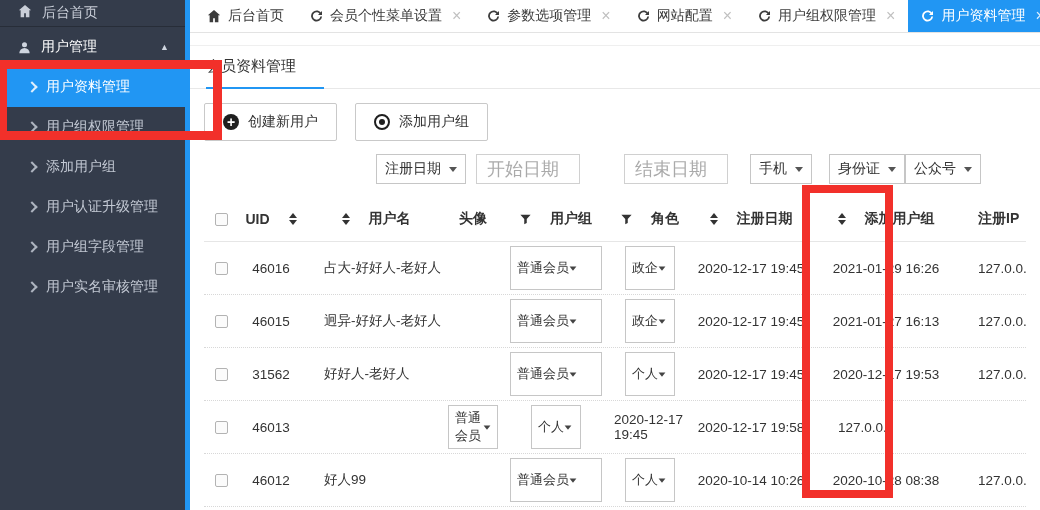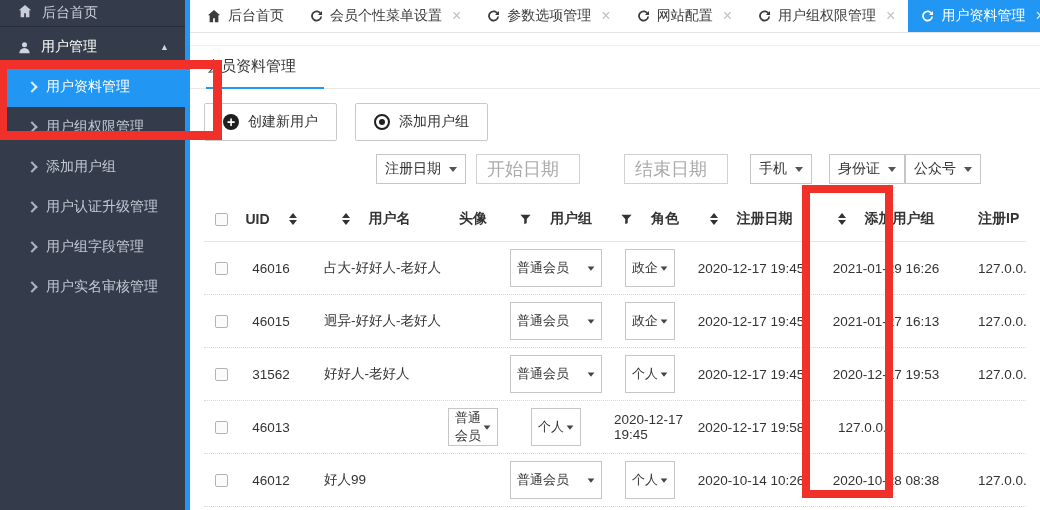--- a/index.html
+++ b/index.html
@@ -60,22 +60,22 @@
   .cc{display:flex;align-items:center;justify-content:center;gap:19px;overflow:hidden}
   .cl{display:flex;align-items:flex-end;overflow:hidden}
   .cell-username{padding-left:20px}
   .cell-ip{padding-left:22px;white-space:nowrap}
   input[type=checkbox]{appearance:none;-webkit-appearance:none;width:13px;height:13px;margin:0;
     border:1px solid #b3b3b3;background:#fbfbfb;border-radius:2px;cursor:pointer}
   .sort{display:inline-flex;flex-direction:column;gap:2px;cursor:pointer}
   .sort i{display:block;width:0;height:0;border-left:4px solid transparent;border-right:4px solid transparent}
   .sort .up{border-bottom:5px solid #333}
   .sort .down{border-top:5px solid #333}
-  .sel{height:38px;box-sizing:border-box;border:1px solid #c6c6c6;background:#fff;display:flex;align-items:center;
-    justify-content:space-between;padding:0 6px;font-size:13px;color:#333;cursor:pointer}
+  .sel{height:44px;box-sizing:border-box;border:1px solid #c6c6c6;background:#fff;display:flex;align-items:center;
+    justify-content:flex-start;padding:0 6px;font-size:13px;color:#333;cursor:pointer}
   .sel-group{width:92px}.sel-role{width:50px}
   .sel .caret-dn{border-top-color:#444;transform:scale(.85)}
   
   .hl{position:absolute;border:9px solid var(--highlight);z-index:9;pointer-events:none;box-sizing:border-box}
   #hl-sidebar{left:-2px;top:60px;width:224px;height:80px}
   #hl-role{left:802px;top:185px;width:91px;height:313px;border-width:8px}
   
 </style>
 </head>
 <body>

